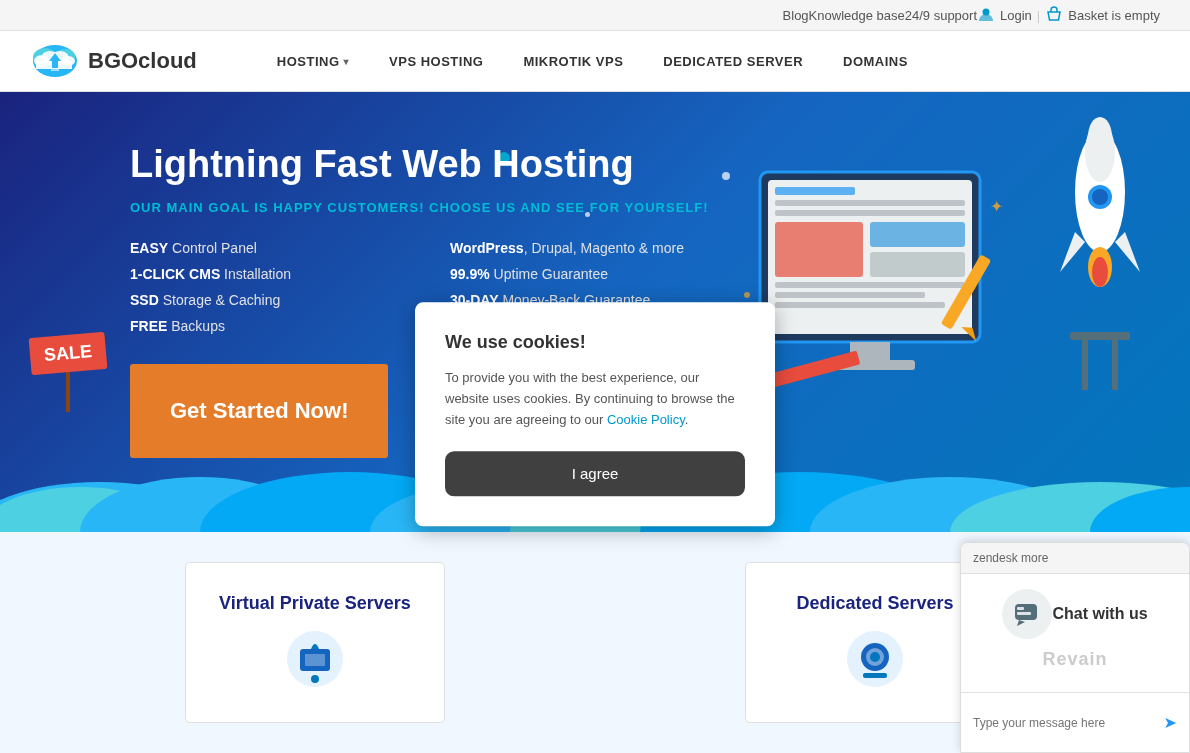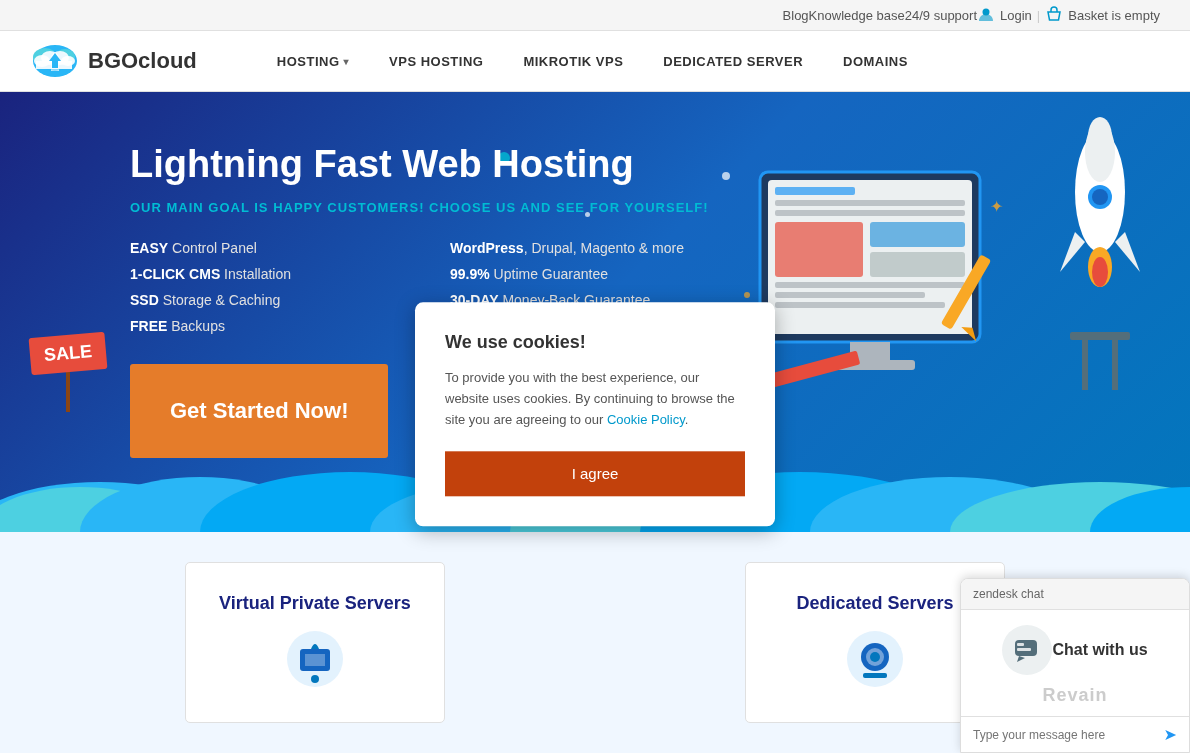--- a/index.html
+++ b/index.html
@@ -213,27 +213,27 @@
       font-size: 13px;
       color: #555;
       line-height: 1.6;
       margin-bottom: 20px;
     }
     .cookie-text a {
       color: #0099cc;
       text-decoration: none;
     }
     .btn-agree {
-      background: #c2410c;
+      background: #404040;
       color: #fff;
       border: none;
       padding: 14px;
       width: 100%;
       font-size: 15px;
-      border-radius: 0;
+      border-radius: 9px;
       cursor: pointer;
     }
 
     
     .zendesk-chat {
       position: fixed;
       right: 0;
       bottom: 0;
       width: 230px;
       background: #fff;
@@ -279,22 +279,23 @@
     .zendesk-revain {
       font-size: 18px;
       font-weight: bold;
       color: #ccc;
       letter-spacing: 1px;
     }
     .zendesk-input-area {
       display: flex;
       align-items: center;
       border-top: 1px solid #e0e0e0;
-      padding: 8px 12px;
+      padding: 20px 12px;
       gap: 8px;
+      margin-top: 12px;
     }
     .zendesk-input {
       flex: 1;
       border: none;
       outline: none;
       font-size: 12px;
       color: #999;
     }
     .zendesk-send {
       color: #2196F3;
@@ -542,21 +543,21 @@
     <div class="cookie-title">We use cookies!</div>
     <div class="cookie-text">
       <span>To provide you with the best experience, our website uses cookies. By continuing to browse the site you are agreeing to our </span>
       <a href="#">Cookie Policy</a>.
     </div>
     <button class="btn-agree">I agree</button>
   </div>
 </div>
 
 <div class="zendesk-chat">
-  <div class="zendesk-header">zendesk chat</div>
+  <div class="zendesk-header">zendesk more</div>
   <div class="zendesk-body">
     <div class="zendesk-icon-area">
       <div class="chat-bubble-icon">
         <svg width="28" height="28" viewBox="0 0 28 28" fill="none">
           <rect x="2" y="4" width="22" height="16" rx="4" fill="#546e7a"></rect>
           <rect x="4" y="7" width="7" height="3" rx="1" fill="white" opacity="0.8"></rect>
           <rect x="4" y="12" width="14" height="3" rx="1" fill="white" opacity="0.8"></rect>
           <polygon points="6,20 4,26 12,22" fill="#546e7a"></polygon>
         </svg>
       </div>

